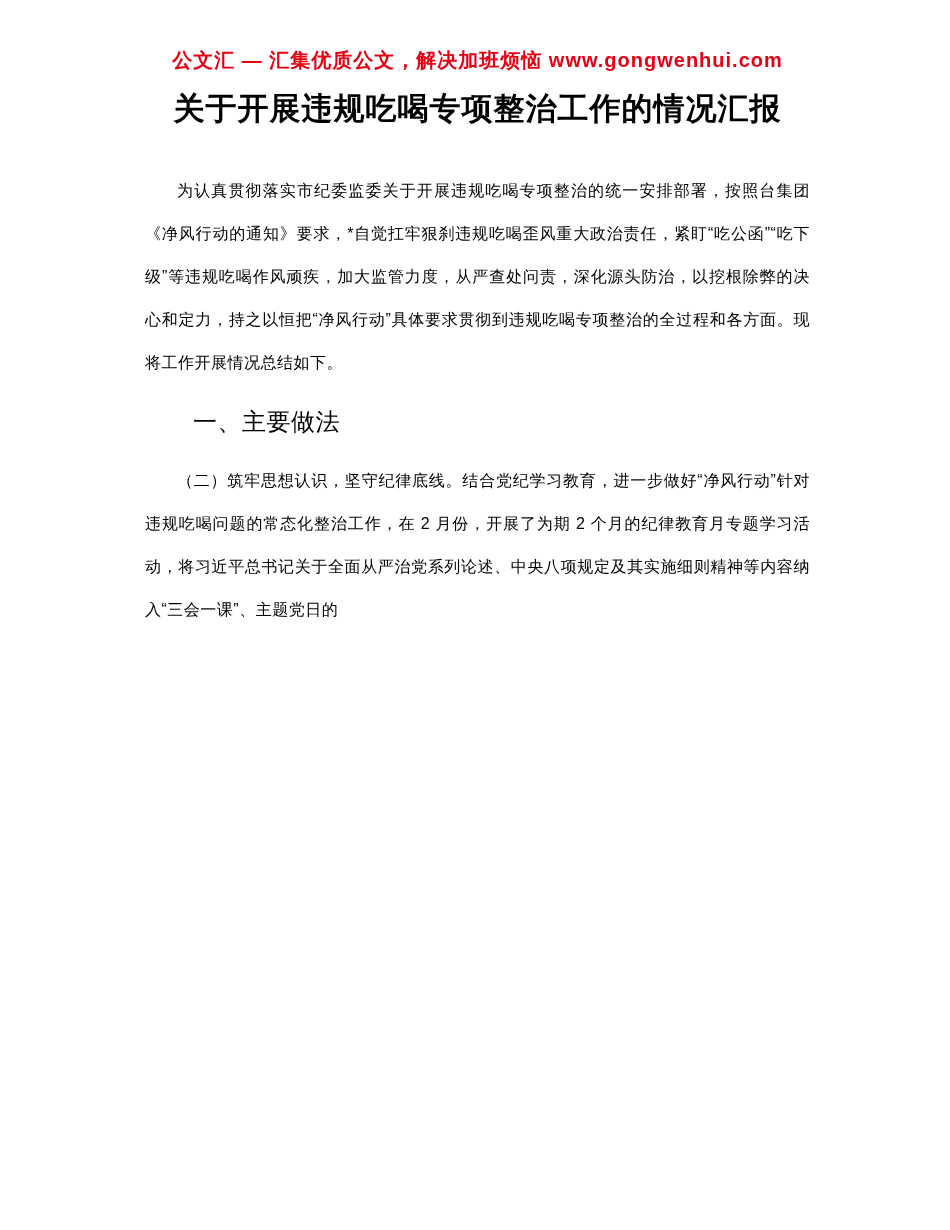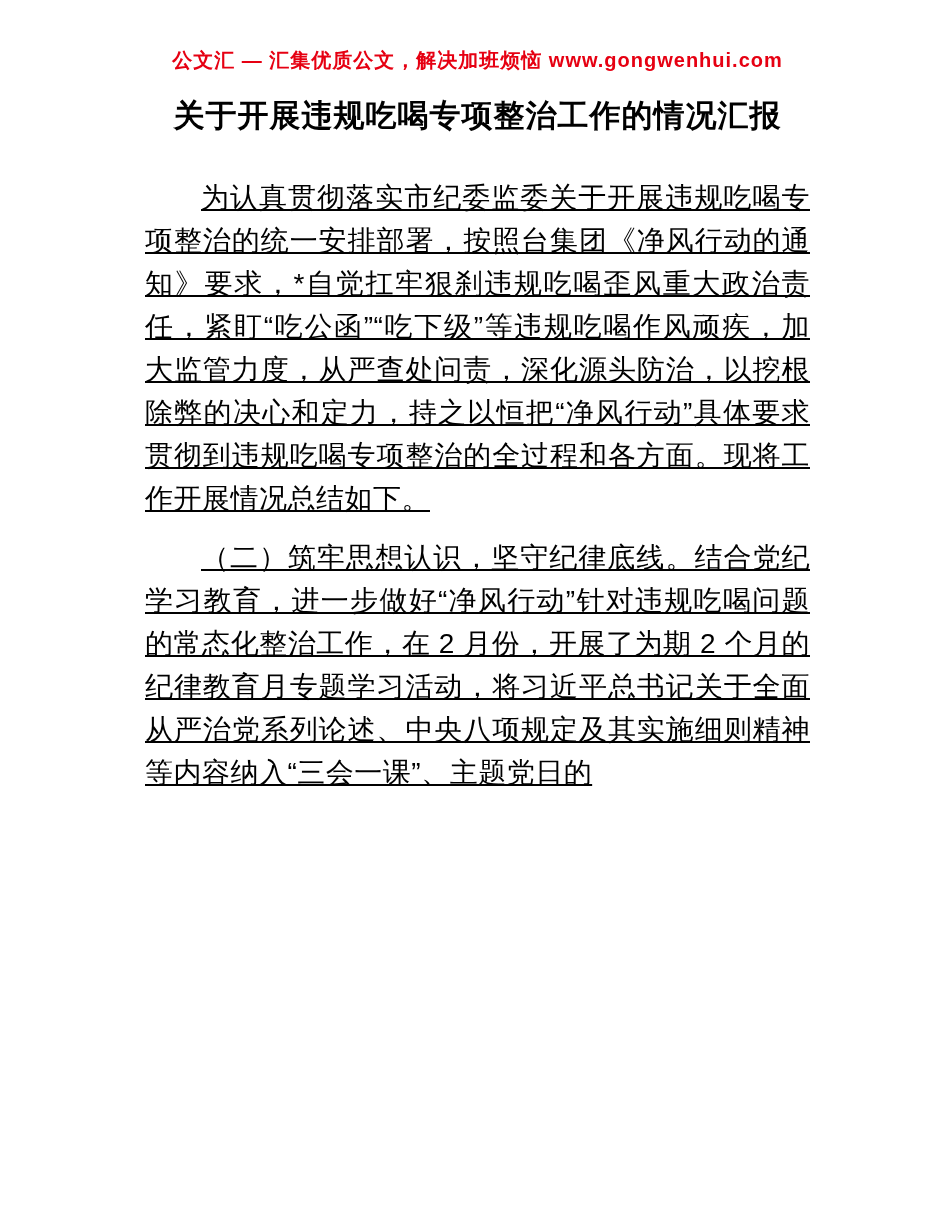--- a/index.html
+++ b/index.html
@@ -27,49 +27,49 @@
     font-size: 20px;
     line-height: 28px;
     font-weight: 700;
     letter-spacing: 1px;
   }
   .doc-title {
     font-size: 31px;
     line-height: 44px;
     font-weight: 700;
     text-align: center;
-    margin: 20px 0 38px 0;
+    margin: 13px 0 38px 0;
     letter-spacing: 1px;
   }
   .body-para {
-    font-size: 28px;
+    font-size: 16px;
     line-height: 43px;
     text-align: justify;
     text-justify: inter-character;
     text-indent: 2em;
     margin: 16px 0 13px 0;
     letter-spacing: 0.5px;
-    text-decoration: underline;
   }
   .section-heading {
     font-size: 24px;
     line-height: 43px;
     text-indent: 2em;
     margin: 16px 0 16px 0;
     letter-spacing: 0.5px;
   }
 </style>
 </head>
 <body>
 
 <div class="page">
 
   <div class="site-header">公文汇 — 汇集优质公文，解决加班烦恼 www.gongwenhui.com</div>
 
   <h1 class="doc-title">关于开展违规吃喝专项整治工作的情况汇报</h1>
 
   <p class="body-para">为认真贯彻落实市纪委监委关于开展违规吃喝专项整治的统一安排部署，按照台集团《净风行动的通知》要求，*自觉扛牢狠刹违规吃喝歪风重大政治责任，紧盯“吃公函”“吃下级”等违规吃喝作风顽疾，加大监管力度，从严查处问责，深化源头防治，以挖根除弊的决心和定力，持之以恒把“净风行动”具体要求贯彻到违规吃喝专项整治的全过程和各方面。现将工作开展情况总结如下。</p>
 
+  <p class="section-heading">一、主要做法</p>
 
 
   <p class="body-para">（二）筑牢思想认识，坚守纪律底线。结合党纪学习教育，进一步做好“净风行动”针对违规吃喝问题的常态化整治工作，在 2 月份，开展了为期 2 个月的纪律教育月专题学习活动，将习近平总书记关于全面从严治党系列论述、中央八项规定及其实施细则精神等内容纳入“三会一课”、主题党日的</p>
 
 </div>
 
 </body></html>

